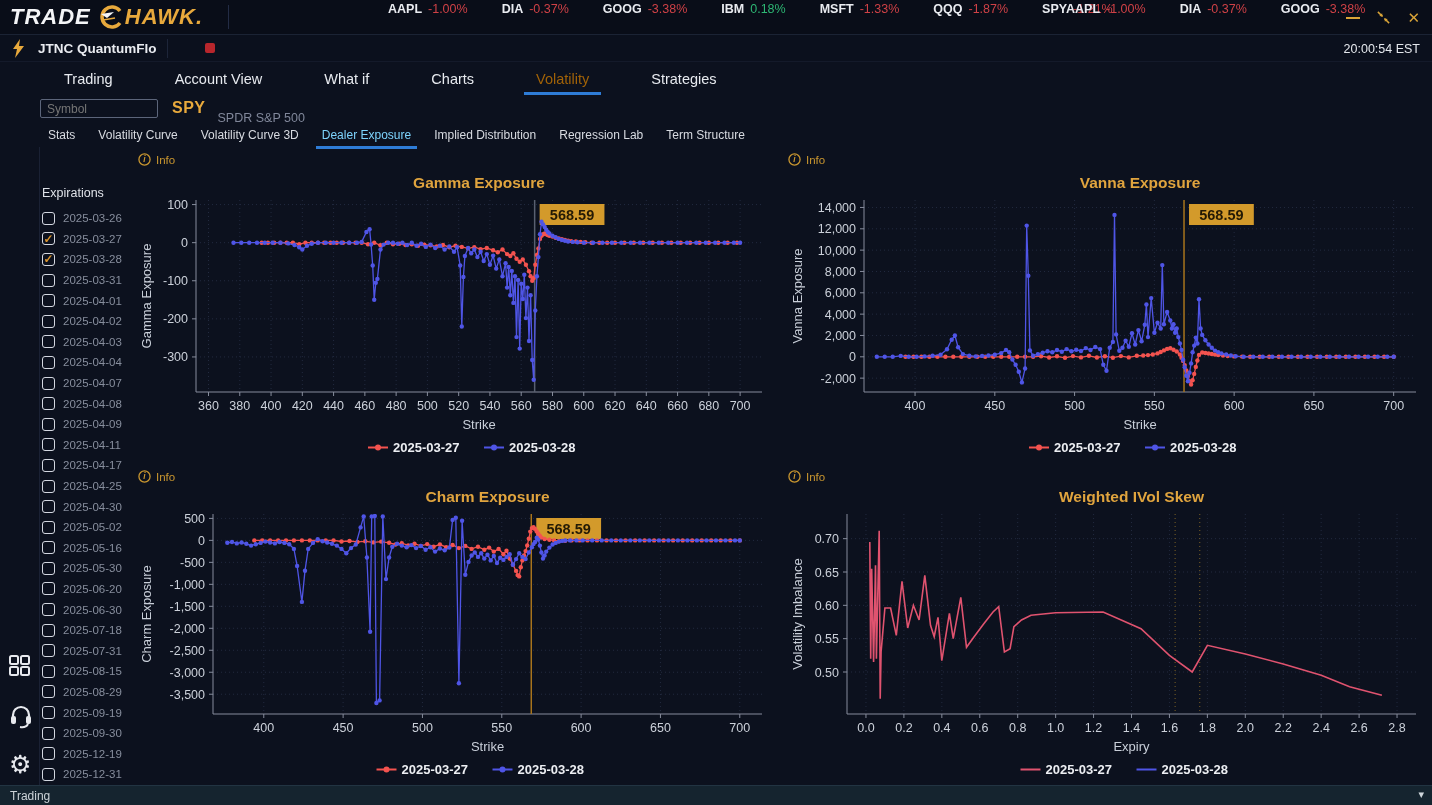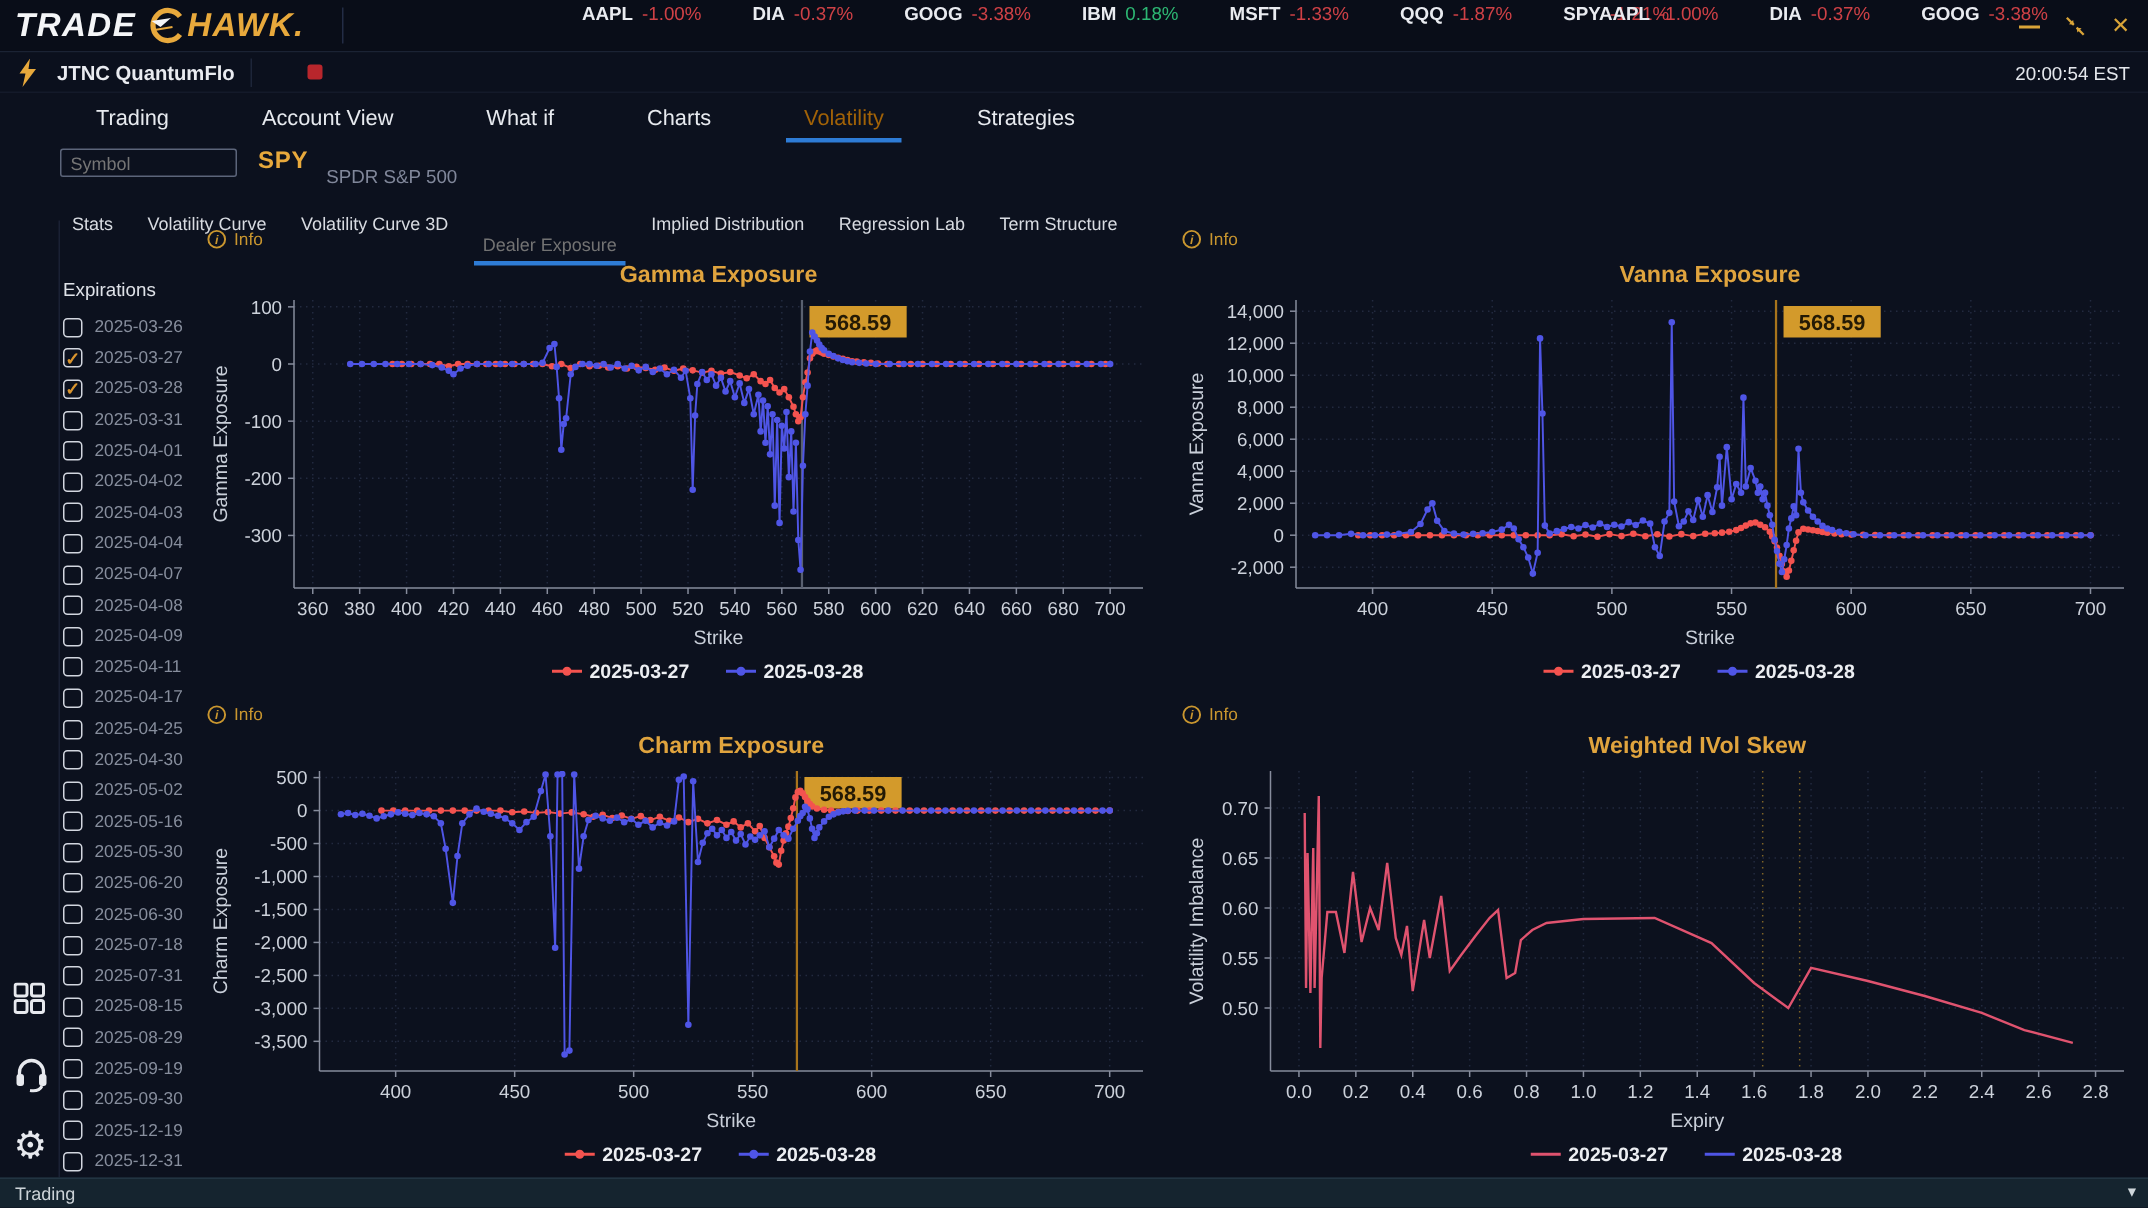--- a/index.html
+++ b/index.html
@@ -44,21 +44,21 @@
   .symrow { position:absolute; left:40px; top:99px; height:22px; display:flex; align-items:flex-start; }
   .sym-input { width:118px; height:19px; background:transparent; border:1px solid #5c657a;
     border-radius:2px; color:#dfe3ea; font-size:12px; padding:0 6px; outline:none;
     font-family:"Liberation Sans", sans-serif; }
   .sym-tkr { margin-left:14px; color:#e8a93c; font-weight:bold; font-size:16px; letter-spacing:.5px; }
   .sym-name { margin-left:12px; color:#80879a; font-size:12.5px;margin-top:12px; }
 
   
   .subtabs { position:absolute; left:46px; top:124px; display:flex; gap:19px; align-items:center; }
   .sub-tab { font-size:12px; color:#d8dbe1; padding:4px 2px 7px; cursor:pointer; position:relative; white-space:nowrap; }
-  .sub-tab.active { color:#737373;margin-top:28px; }
+  .sub-tab.active { color:#7dd3fc; }
   .sub-tab.active::after { content:''; position:absolute; left:-4px; right:-4px; bottom:0; height:3px; background:#2e7cd6; }
 
   
   .rail { position:absolute; left:0; top:147px; width:40px; height:638px; border-right:1px solid #1a2134; }
   .rail-icon { position:absolute; left:9px; cursor:pointer; color:#e7e9ee; }
   .gear-glyph { font-size:25px; line-height:1; }
 
   
   .exp-wrap { position:absolute; left:42px; top:186px; width:92px; }
   .exp-title { font-size:12.5px; color:#dfe2e8; margin-bottom:8px; }

